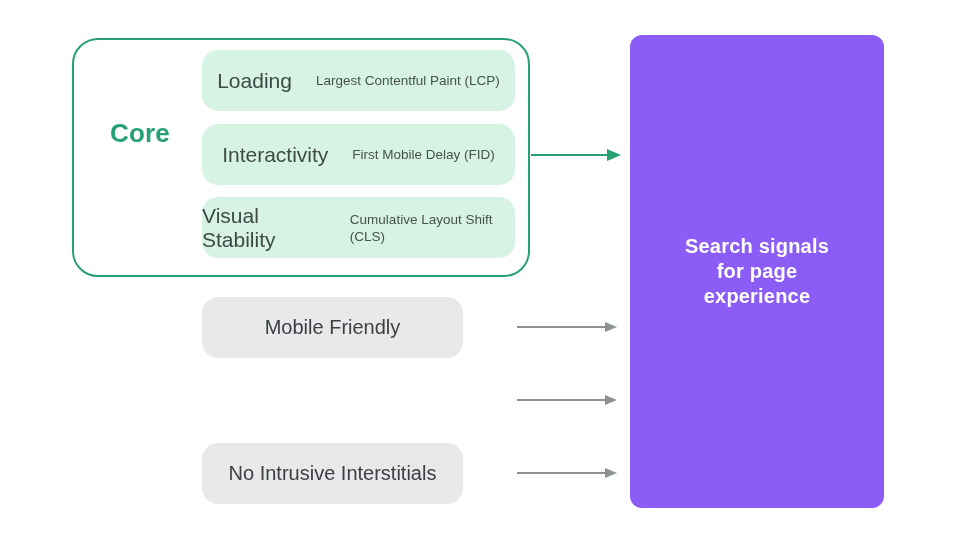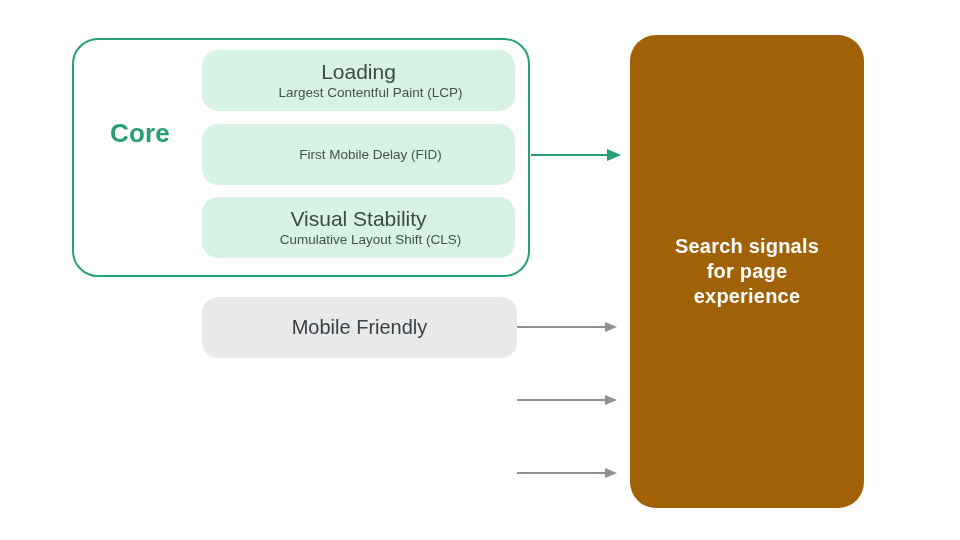--- a/index.html
+++ b/index.html
@@ -34,21 +34,21 @@
     letter-spacing: 0.2px;
   }
 
   .vital-card {
     position: absolute;
     left: 202px;
     width: 313px; height: 61px;
     background: #d6f3e4;
     border-radius: 16px;
     display: flex;
-    flex-direction: column;
+    flex-direction: row;
     align-items: center;
     justify-content: center;
     box-sizing: border-box;
   }
   .vital-card .title {
     color: #3e4a46;
     font-size: 21px;
     line-height: 24px;
   }
   .vital-card .subtitle {
@@ -58,21 +58,21 @@
     margin-left: 24px;
   }
   .card-1 { top: 50px; }
   .card-2 { top: 124px; }
   .card-3 { top: 197px; }
 
   
   .signal-box {
     position: absolute;
     left: 202px;
-    width: 315px; height: 61px;
+    width: 261px; height: 61px;
     background: #e8e9ea;
     border-radius: 16px;
     display: flex;
     align-items: center;
     justify-content: center;
     color: #3c4043;
     font-size: 20px;
   }
   .signal-1 { top: 297px; }
   .signal-2 { top: 369px; }
@@ -104,23 +104,23 @@
     border-left: 12px solid #8c9196;
   }
   .arrow-g1 { top: 319px; }
   .arrow-g2 { top: 392px; }
   .arrow-g3 { top: 465px; }
 
   
   .result-panel {
     position: absolute;
     left: 630px; top: 35px;
-    width: 234px; height: 473px;
-    background: #a16207;
-    border-radius: 26px;
+    width: 254px; height: 473px;
+    background: #8b5cf6;
+    border-radius: 12px;
     display: flex;
     align-items: center;
     justify-content: center;
   }
   .result-text {
     color: #ffffff;
     font-size: 20px;
     font-weight: 700;
     line-height: 25px;
     text-align: center;
@@ -137,35 +137,39 @@
   <div class="cwv-label">
     <div>Core</div>
   </div>
 
   <div class="vital-card card-1">
     <div class="title">Loading</div>
     <div class="subtitle">Largest Contentful Paint (LCP)</div>
   </div>
 
   <div class="vital-card card-2">
+    <div class="title">Interactivity</div>
     <div class="subtitle">First Mobile Delay (FID)</div>
   </div>
 
   <div class="vital-card card-3">
     <div class="title">Visual Stability</div>
     <div class="subtitle">Cumulative Layout Shift (CLS)</div>
   </div>
 
   <div class="arrow arrow-green">
     <div class="shaft"></div>
     <div class="head"></div>
   </div>
 
   <div class="signal-box signal-1">
     <span>Mobile Friendly</span>
+  </div>
+  <div class="signal-box signal-3">
+    <span>No Intrusive Interstitials</span>
   </div>
 
   <div class="arrow arrow-gray arrow-g1">
     <div class="shaft"></div>
     <div class="head"></div>
   </div>
   <div class="arrow arrow-gray arrow-g2">
     <div class="shaft"></div>
     <div class="head"></div>
   </div>

